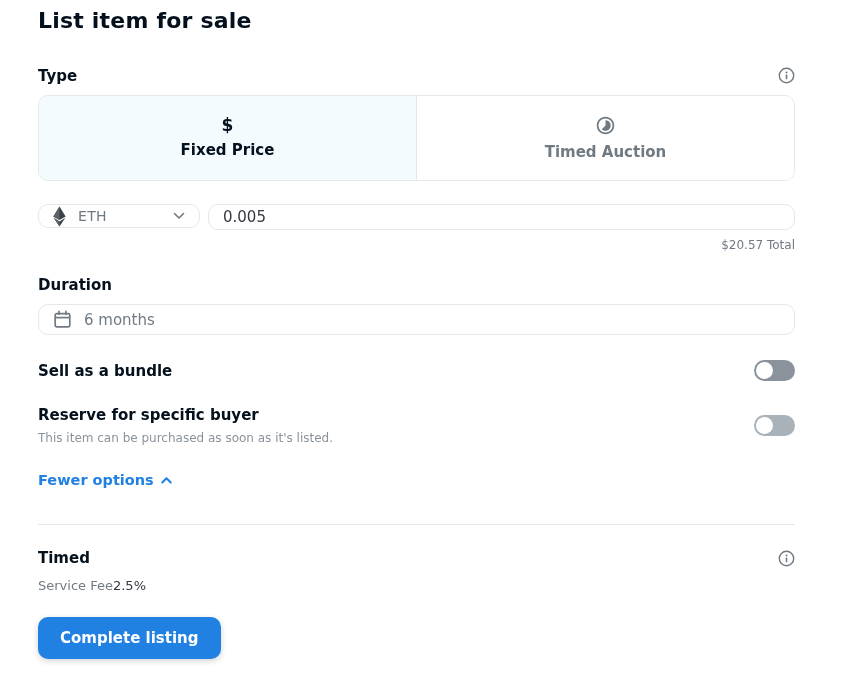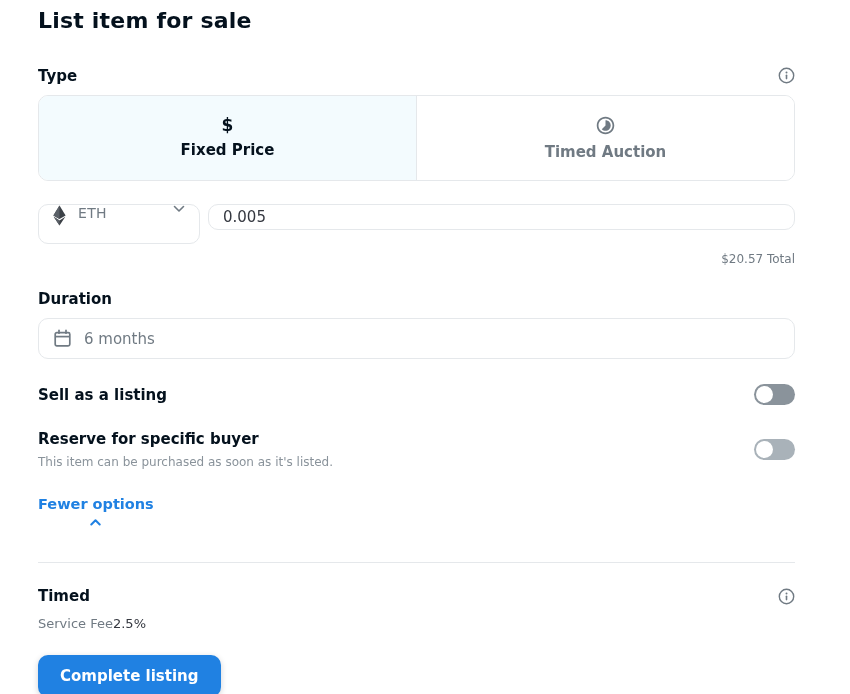--- a/index.html
+++ b/index.html
@@ -57,24 +57,25 @@
     border-right: 1px solid #e5e8eb;
   }
   .type-option .opt-label { font-size: 15px; font-weight: 600; color: #707a83; }
   .type-option.selected .opt-label { color: #04111d; }
   .dollar-glyph { font-size: 17px; font-weight: 700; color: #04111d; line-height: 1; }
 
   
   .price-row { display: flex; gap: 8px; }
   .currency-select {
     width: 162px;
-    height: 40px;
+    height: 24px;
     border: 1px solid #e5e8eb;
     border-radius: 10px;
     display: flex;
+    align-items: center;
     padding: 0 14px;
     cursor: pointer;
     background: #fff;
   }
   .currency-select .cur-label {
     font-size: 14px;
     color: #707a83;
     margin-left: 12px;
     letter-spacing: 0.3px;
   }
@@ -93,21 +94,21 @@
   .total-text {
     text-align: right;
     font-size: 12px;
     color: #707a83;
     margin-top: 8px;
     margin-bottom: 24px;
   }
 
   
   .duration-box {
-    height: 41px;
+    height: 31px;
     border: 1px solid #e5e8eb;
     border-radius: 10px;
     display: flex;
     align-items: center;
     gap: 12px;
     padding: 12px 14px;
     cursor: pointer;
     margin-bottom: 25px;
   }
   .duration-value { font-size: 15px; color: #707a83; }
@@ -146,21 +147,20 @@
   
   .options-link {
     display: inline-flex;
     align-items: center;
     gap: 7px;
     font-size: 14.5px;
     font-weight: 600;
     color: #2081e2;
     cursor: pointer;
     margin-bottom: 36px;
-    flex-direction: column;
   }
 
   .divider { border: none; border-top: 1px solid #e5e8eb; margin-bottom: 24px; }
 
   
   .fees-header {
     display: flex;
     align-items: center;
     justify-content: space-between;
     margin-bottom: 11px;
@@ -259,21 +259,21 @@
         <line x1="2.2" y1="7.6" x2="16.8" y2="7.6" stroke="#707a83" stroke-width="1.7"></line>
         <line x1="6" y1="1.4" x2="6" y2="4.2" stroke="#707a83" stroke-width="1.7" stroke-linecap="round"></line>
         <line x1="13" y1="1.4" x2="13" y2="4.2" stroke="#707a83" stroke-width="1.7" stroke-linecap="round"></line>
       </svg>
     </span>
     <span class="duration-value">6 months</span>
   </div>
 
   
   <div class="toggle-row">
-    <span class="toggle-label">Sell as a listing</span>
+    <span class="toggle-label">Sell as a bundle</span>
     <span class="switch t1">
         <span class="knob"></span>
       </span>
   </div>
 
   
   <div class="toggle-row">
     <div>
       <div class="toggle-label">Reserve for specific buyer</div>
       <div class="toggle-sub">This item can be purchased as soon as it's listed.</div>

